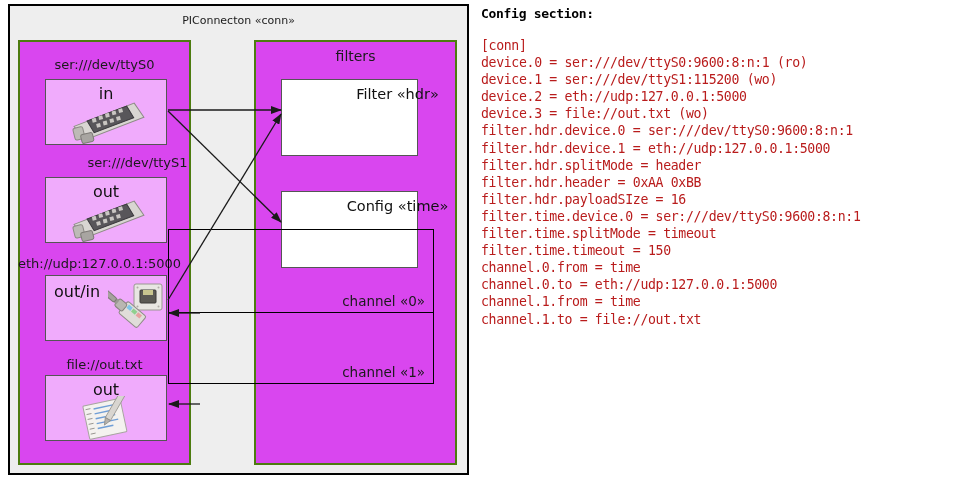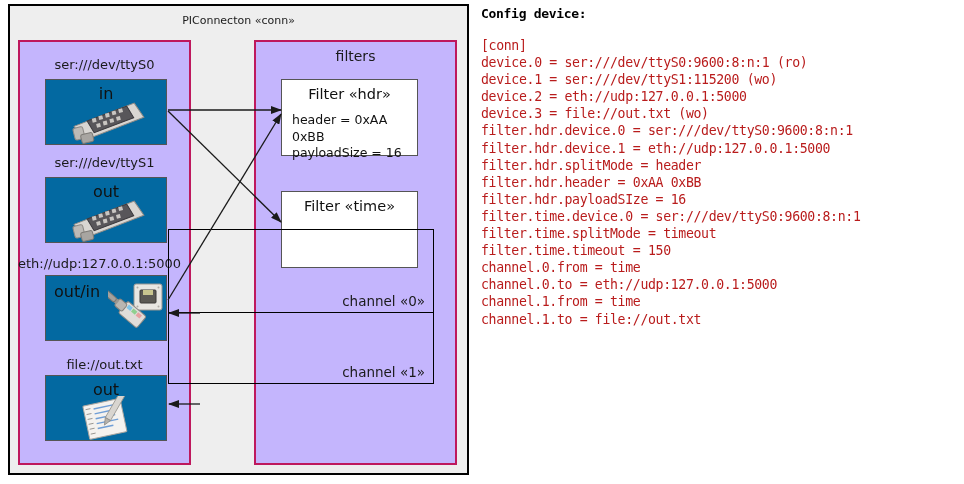--- a/index.html
+++ b/index.html
@@ -15,53 +15,53 @@
     position:absolute;left:8px;top:4px;width:461px;height:471px;
     background:#eeeeee;border:2px solid #000000;box-sizing:border-box;
   }
   .outer-title{
     position:absolute;left:0;top:8px;width:100%;text-align:center;
     font-size:11px;color:#1a1a1a;
   }
 
   
   .panel{
-    position:absolute;background:#c4b5fd;
-    border:2px solid #be185d;box-sizing:border-box;
+    position:absolute;background:#d946ef;
+    border:2px solid #4d7c0f;box-sizing:border-box;
   }
   .panel-devices{left:18px;top:40px;width:173px;height:425px;}
   .panel-filters{left:254px;top:40px;width:203px;height:425px;}
   .panel-title{
     position:absolute;left:0;top:6px;width:100%;text-align:center;
     font-size:14px;color:#1a1a1a;
   }
 
   
   .dev-label{
     position:absolute;text-align:center;width:100%;left:0;
     font-size:13px;color:#1a1a1a;
   }
   .dev-box{
-    position:absolute;background:#0369a1;
+    position:absolute;background:#f0abfc;
     border:1px solid #555555;box-sizing:border-box;
   }
   .dev-io{
     position:absolute;font-size:16px;color:#111111;
   }
   .dev-io.center{left:0;width:100%;text-align:center;top:4px;}
   .dev-io.left{left:8px;top:6px;}
 
   
   .filter-box{
     position:absolute;background:#ffffff;
     border:1px solid #555555;box-sizing:border-box;
   }
   .filter-title{
     position:absolute;left:0;top:6px;width:100%;text-align:center;
-    font-size:14.5px;color:#111111;
+    font-size:14.5px;color:#111111;padding-left:48px;
   }
   .filter-attrs{
     position:absolute;left:10px;top:32px;font-size:12.5px;
     color:#111111;line-height:1.32;
   }
 
   
   .chan-box{
     position:absolute;border:1px solid #000000;box-sizing:border-box;
     background:transparent;
@@ -120,21 +120,21 @@
             <rect x="39" y="20.3" width="4" height="4"></rect>
           <rect x="46" y="19.6" width="4" height="4"></rect>
             <rect x="53" y="19" width="4" height="4"></rect>
         </g>
         <rect x="8" y="20" width="10" height="12" rx="2" fill="#bdbab6" stroke="#8d8a86" stroke-width="1"></rect>
         <rect x="14" y="28" width="12" height="9" rx="2" fill="#a8a5a1" stroke="#7d7a76" stroke-width="1"></rect>
       </g>
     </svg>
   </div>
 
-  <div class="dev-label" style="left:18px;top:155px;width:173px;">ser:///dev/ttyS1</div>
+  <div class="dev-label" style="left:18px;top:155px;width:173px;padding-left:33px;">ser:///dev/ttyS1</div>
   <div class="dev-box" style="left:45px;top:177px;width:122px;height:66px;">
     <div class="dev-io center">out</div>
     <svg class="icon" style="left:18px;top:20px;" width="88" height="44" viewBox="0 0 88 44">
       <g transform="rotate(-14 44 22)">
         <path d="M10 18 L74 10 L80 26 L16 34 Z" fill="#d9d6d2" stroke="#8d8a86" stroke-width="1"></path>
         <path d="M24 16 L66 11 L70 24 L28 29 Z" fill="#58565a" stroke="#3b393d" stroke-width="1"></path>
         <g fill="#c9c6c2">
           <rect x="29" y="15" width="4" height="4"></rect>
             <rect x="36" y="14" width="4" height="4"></rect>
           <rect x="43" y="13.3" width="4" height="4"></rect>
@@ -203,28 +203,24 @@
       </g>
     </svg>
   </div>
 
   <div class="panel panel-filters">
     <div class="panel-title">filters</div>
   </div>
 
   <div class="filter-box" style="left:281px;top:79px;width:137px;height:77px;">
     <div class="filter-title">Filter «hdr»</div>
-    <div class="filter-attrs">
-      <div>header = 0xAA 0xBB</div>
-      <div>payloadSize = 16</div>
-    </div>
   </div>
 
   <div class="filter-box" style="left:281px;top:191px;width:137px;height:77px;">
-    <div class="filter-title">Filter «time»</div>
+    <div class="filter-title">Config «time»</div>
   </div>
 
   <div class="chan-box" style="left:168px;top:229px;width:266px;height:84px;">
     <div class="chan-label">channel «0»</div>
   </div>
 
   <div class="chan-box" style="left:168px;top:312px;width:266px;height:72px;">
     <div class="chan-label">channel «1»</div>
   </div>
 
@@ -240,21 +236,21 @@
     <line x1="168" y1="111" x2="281" y2="222" stroke="#1a1a1a" stroke-width="1.3" marker-end="url(#ah)"></line>
 
     <line x1="168" y1="300" x2="281" y2="114" stroke="#1a1a1a" stroke-width="1.3" marker-end="url(#ah)"></line>
 
     <line x1="200" y1="313" x2="169" y2="313" stroke="#1a1a1a" stroke-width="1.3" marker-end="url(#ah)"></line>
 
     <line x1="200" y1="404" x2="169" y2="404" stroke="#1a1a1a" stroke-width="1.3" marker-end="url(#ah)"></line>
   </svg>
 
   <div class="cfg">
-    <div class="cfg-head">Config device:</div>
+    <div class="cfg-head">Config section:</div>
     <div class="cfg-body">[conn]
 device.0 = ser:///dev/ttyS0:9600:8:n:1 (ro)
 device.1 = ser:///dev/ttyS1:115200 (wo)
 device.2 = eth://udp:127.0.0.1:5000
 device.3 = file://out.txt (wo)
 filter.hdr.device.0 = ser:///dev/ttyS0:9600:8:n:1
 filter.hdr.device.1 = eth://udp:127.0.0.1:5000
 filter.hdr.splitMode = header
 filter.hdr.header = 0xAA 0xBB
 filter.hdr.payloadSIze = 16

